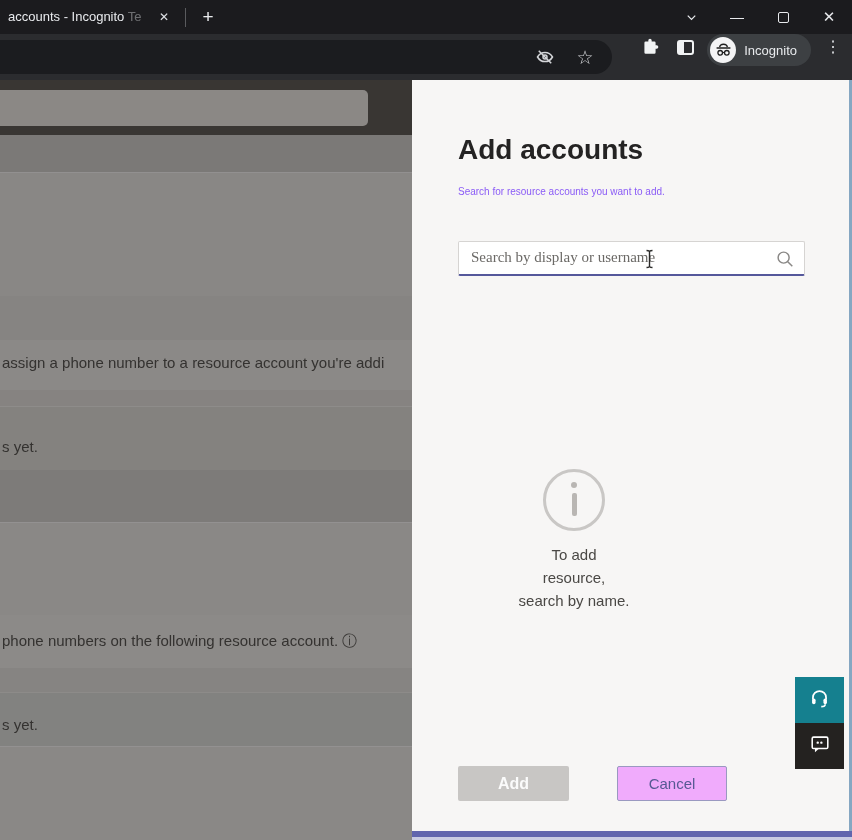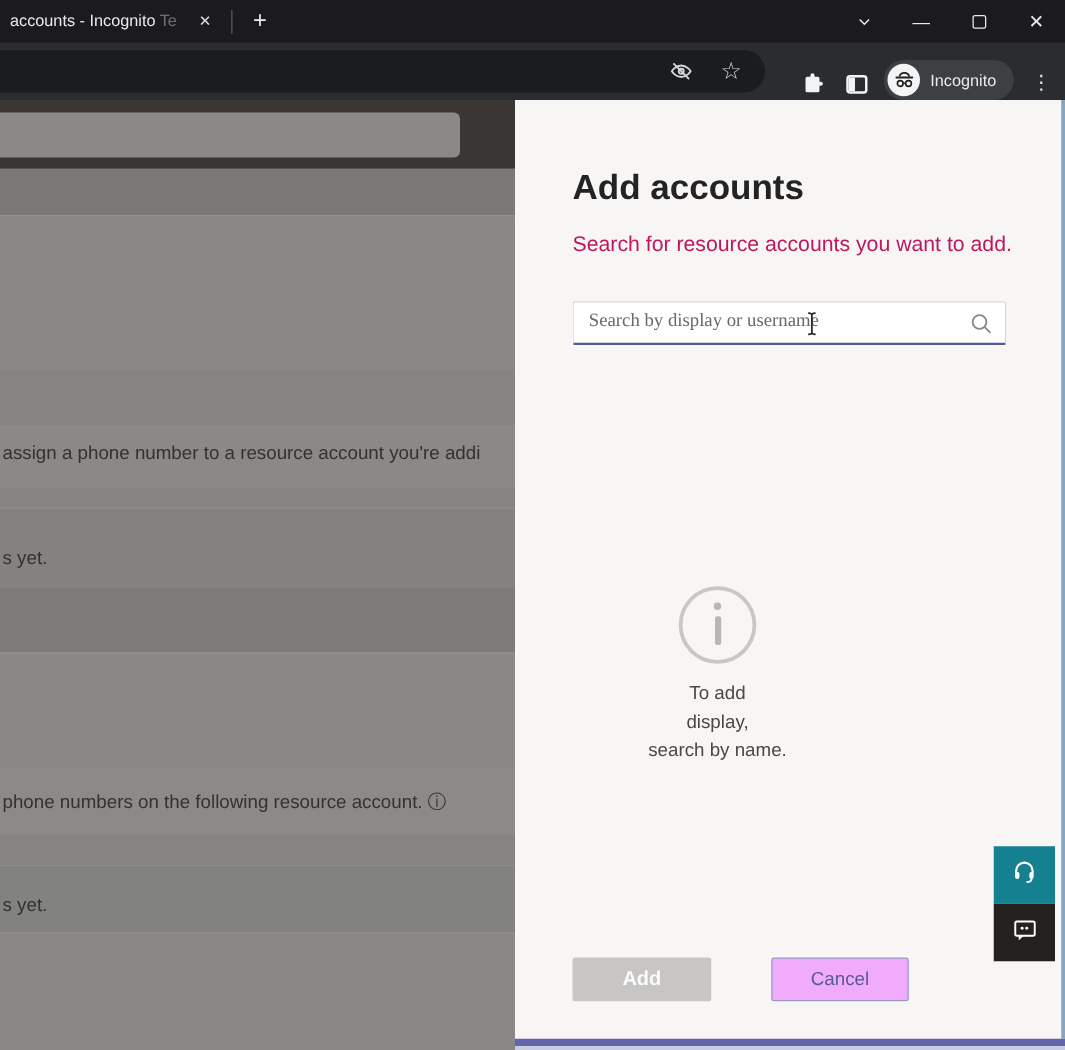--- a/index.html
+++ b/index.html
@@ -18,21 +18,21 @@
   .win-controls { position:absolute; right:0; top:0; height:34px; display:flex; align-items:center; }
   .win-btn { width:46px; height:34px; display:flex; align-items:center; justify-content:center; color:#e8eaed; }
   .win-btn svg { display:block; }
   .maximize-box { width:11px; height:11px; border:1.4px solid #e8eaed; border-radius:2px; }
   .win-close { font-size:15px; }
   .win-min { font-size:14px; letter-spacing:0; }
 
   .toolbar { position:absolute; top:34px; left:0; width:852px; height:46px; background:#2b2c2f; }
   .omnibox { position:absolute; left:-22px; top:6px; width:634px; height:34px; border-radius:17px; background:#1b1c1f; }
   .omnibox-icons { position:absolute; right:14px; top:0; height:34px; display:flex; align-items:center; gap:14px; }
-  .toolbar-right { position:absolute; right:6px; top:0; height:46px; display:flex; align-items:flex-end; gap:9px; }
+  .toolbar-right { position:absolute; right:6px; top:0; height:46px; display:flex; align-items:flex-start; gap:9px; }
   .tb-icon { width:26px; height:26px; display:flex; align-items:center; justify-content:center; color:#dfe1e5; }
   .star-glyph { font-size:19px; color:#d4d6d9; line-height:1; }
   .sidepanel-glyph { width:17px; height:15px; border:2px solid #f1f3f4; border-radius:3px; position:relative; }
   .sidepanel-glyph::after { content:""; position:absolute; left:0; top:0; bottom:0; width:5px; background:#f1f3f4; }
   .incognito-pill { height:32px; background:#3d4043; border-radius:16px; display:flex; align-items:center; padding:3px 14px 3px 3px; gap:8px; }
   .incog-circle { width:26px; height:26px; border-radius:50%; background:#f4f4f5; display:flex; align-items:center; justify-content:center; }
   .incognito-label { color:#e8eaed; font-size:13px; }
   .kebab-glyph { font-size:16px; color:#dfe1e5; letter-spacing:0; line-height:1; }
 
   
@@ -59,21 +59,21 @@
   .bg-t1 { top:274px; }
   .bg-t2 { top:358px; }
   .bg-t3 { top:552px; }
   .bg-t4 { top:636px; }
   .bg-info-glyph { font-size:15px; color:#3a3836; margin-left:4px; }
 
   
   .panel { position:relative; width:440px; height:760px; background:#f7f6f5; }
   .panel-edge { position:absolute; right:0; top:0; bottom:9px; width:3px; background:#86a7c2; }
   .panel-title { position:absolute; left:46px; top:54px; font-size:28px; font-weight:bold; color:#242323; }
-  .panel-subtitle { position:absolute; left:46px; top:106px; font-size:17px; color:#be185d; }
+  .panel-subtitle { position:absolute; left:46px; top:106px; font-size:10px; color:#8b5cf6; }
 
   .search-box { position:absolute; left:46px; top:161px; width:347px; height:35px; background:#ffffff;
     border:1px solid #d6d4d2; border-bottom:2px solid #55589b; border-radius:2px; }
   .search-input { position:absolute; left:0; top:0; width:100%; height:100%; border:none; outline:none;
     background:transparent; padding:0 36px 2px 12px; font-size:15px; color:#323130; font-family:Liberation Serif, serif; }
   .search-input::placeholder { color:#6b6966; opacity:1; }
   .search-glyph { position:absolute; right:8px; top:6px; }
   .text-cursor { position:absolute; left:185px; top:7px; }
 
   .empty-state { position:absolute; left:82px; top:389px; width:160px; text-align:center; }
@@ -207,21 +207,21 @@
         </span>
       </div>
 
       <div class="empty-state">
         <div class="info-circle">
           <span class="info-dot"></span>
             <span class="info-stem"></span>
         </div>
         <div class="empty-caption">
           <div>To add</div>
-          <div>display,</div>
+          <div>resource,</div>
           <div>search by name.</div>
         </div>
       </div>
 
       <div class="footer-buttons">
         <button class="add-button" disabled="">Add</button>
         <button class="cancel-button">Cancel</button>
       </div>
 
       <div class="float-buttons">

